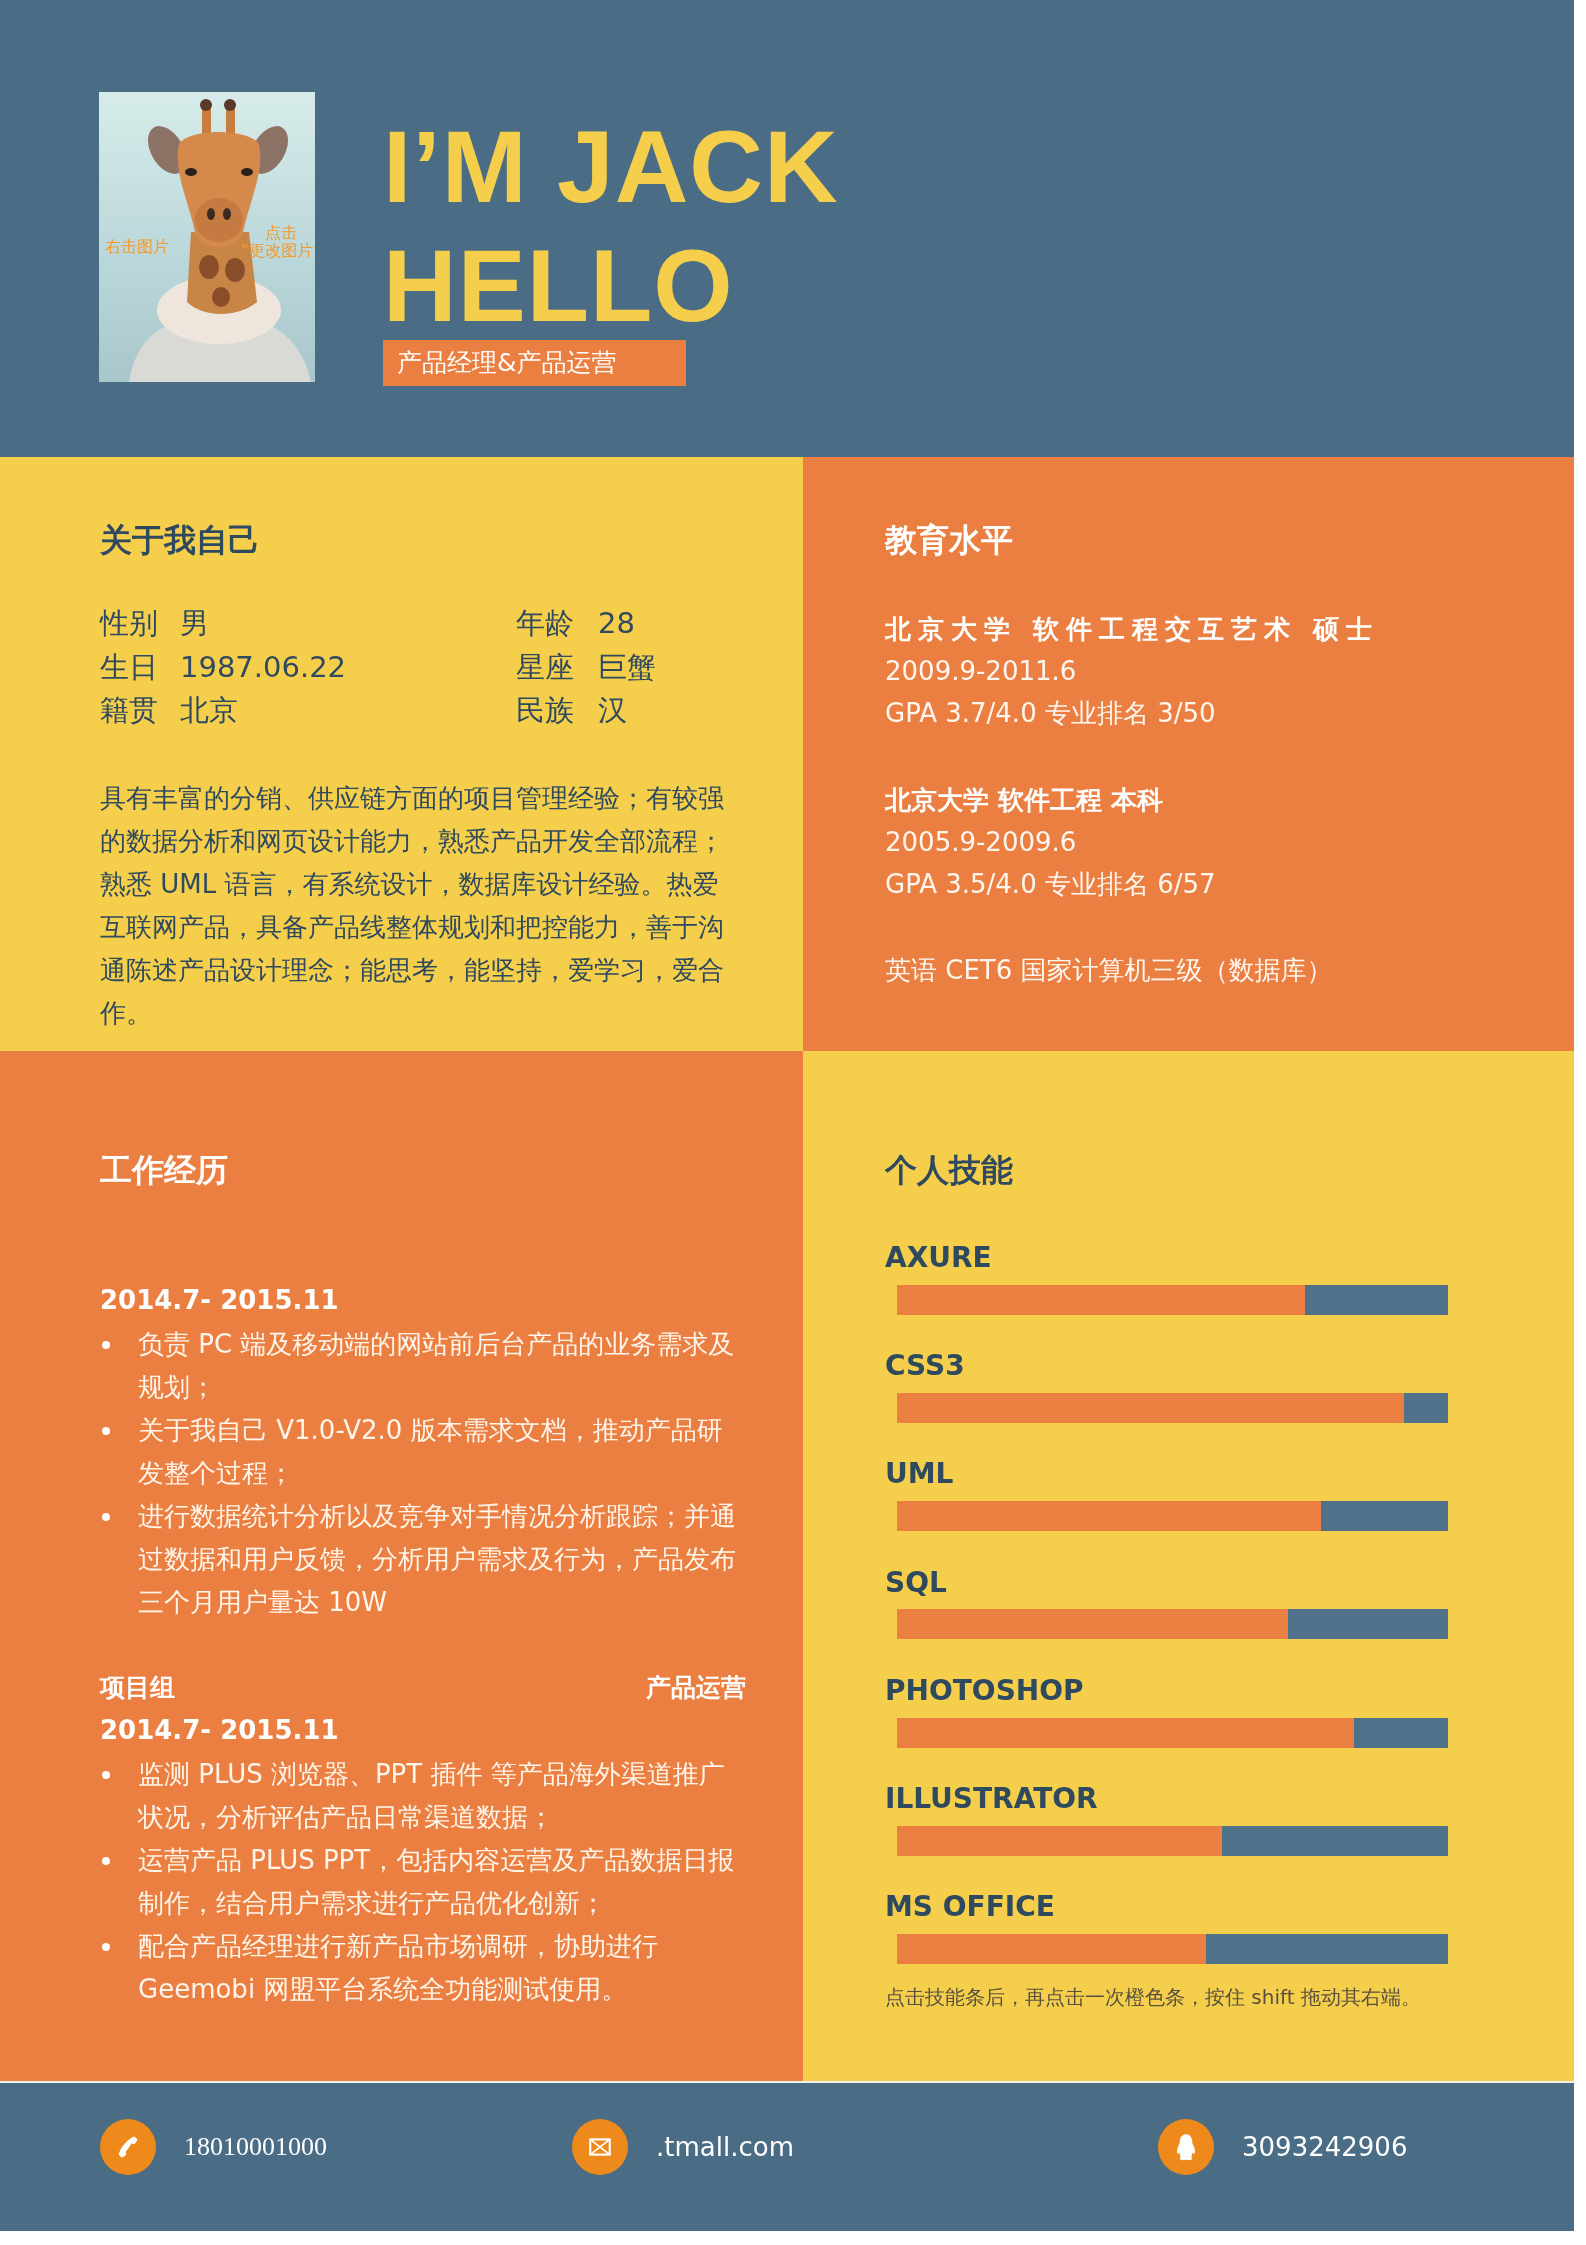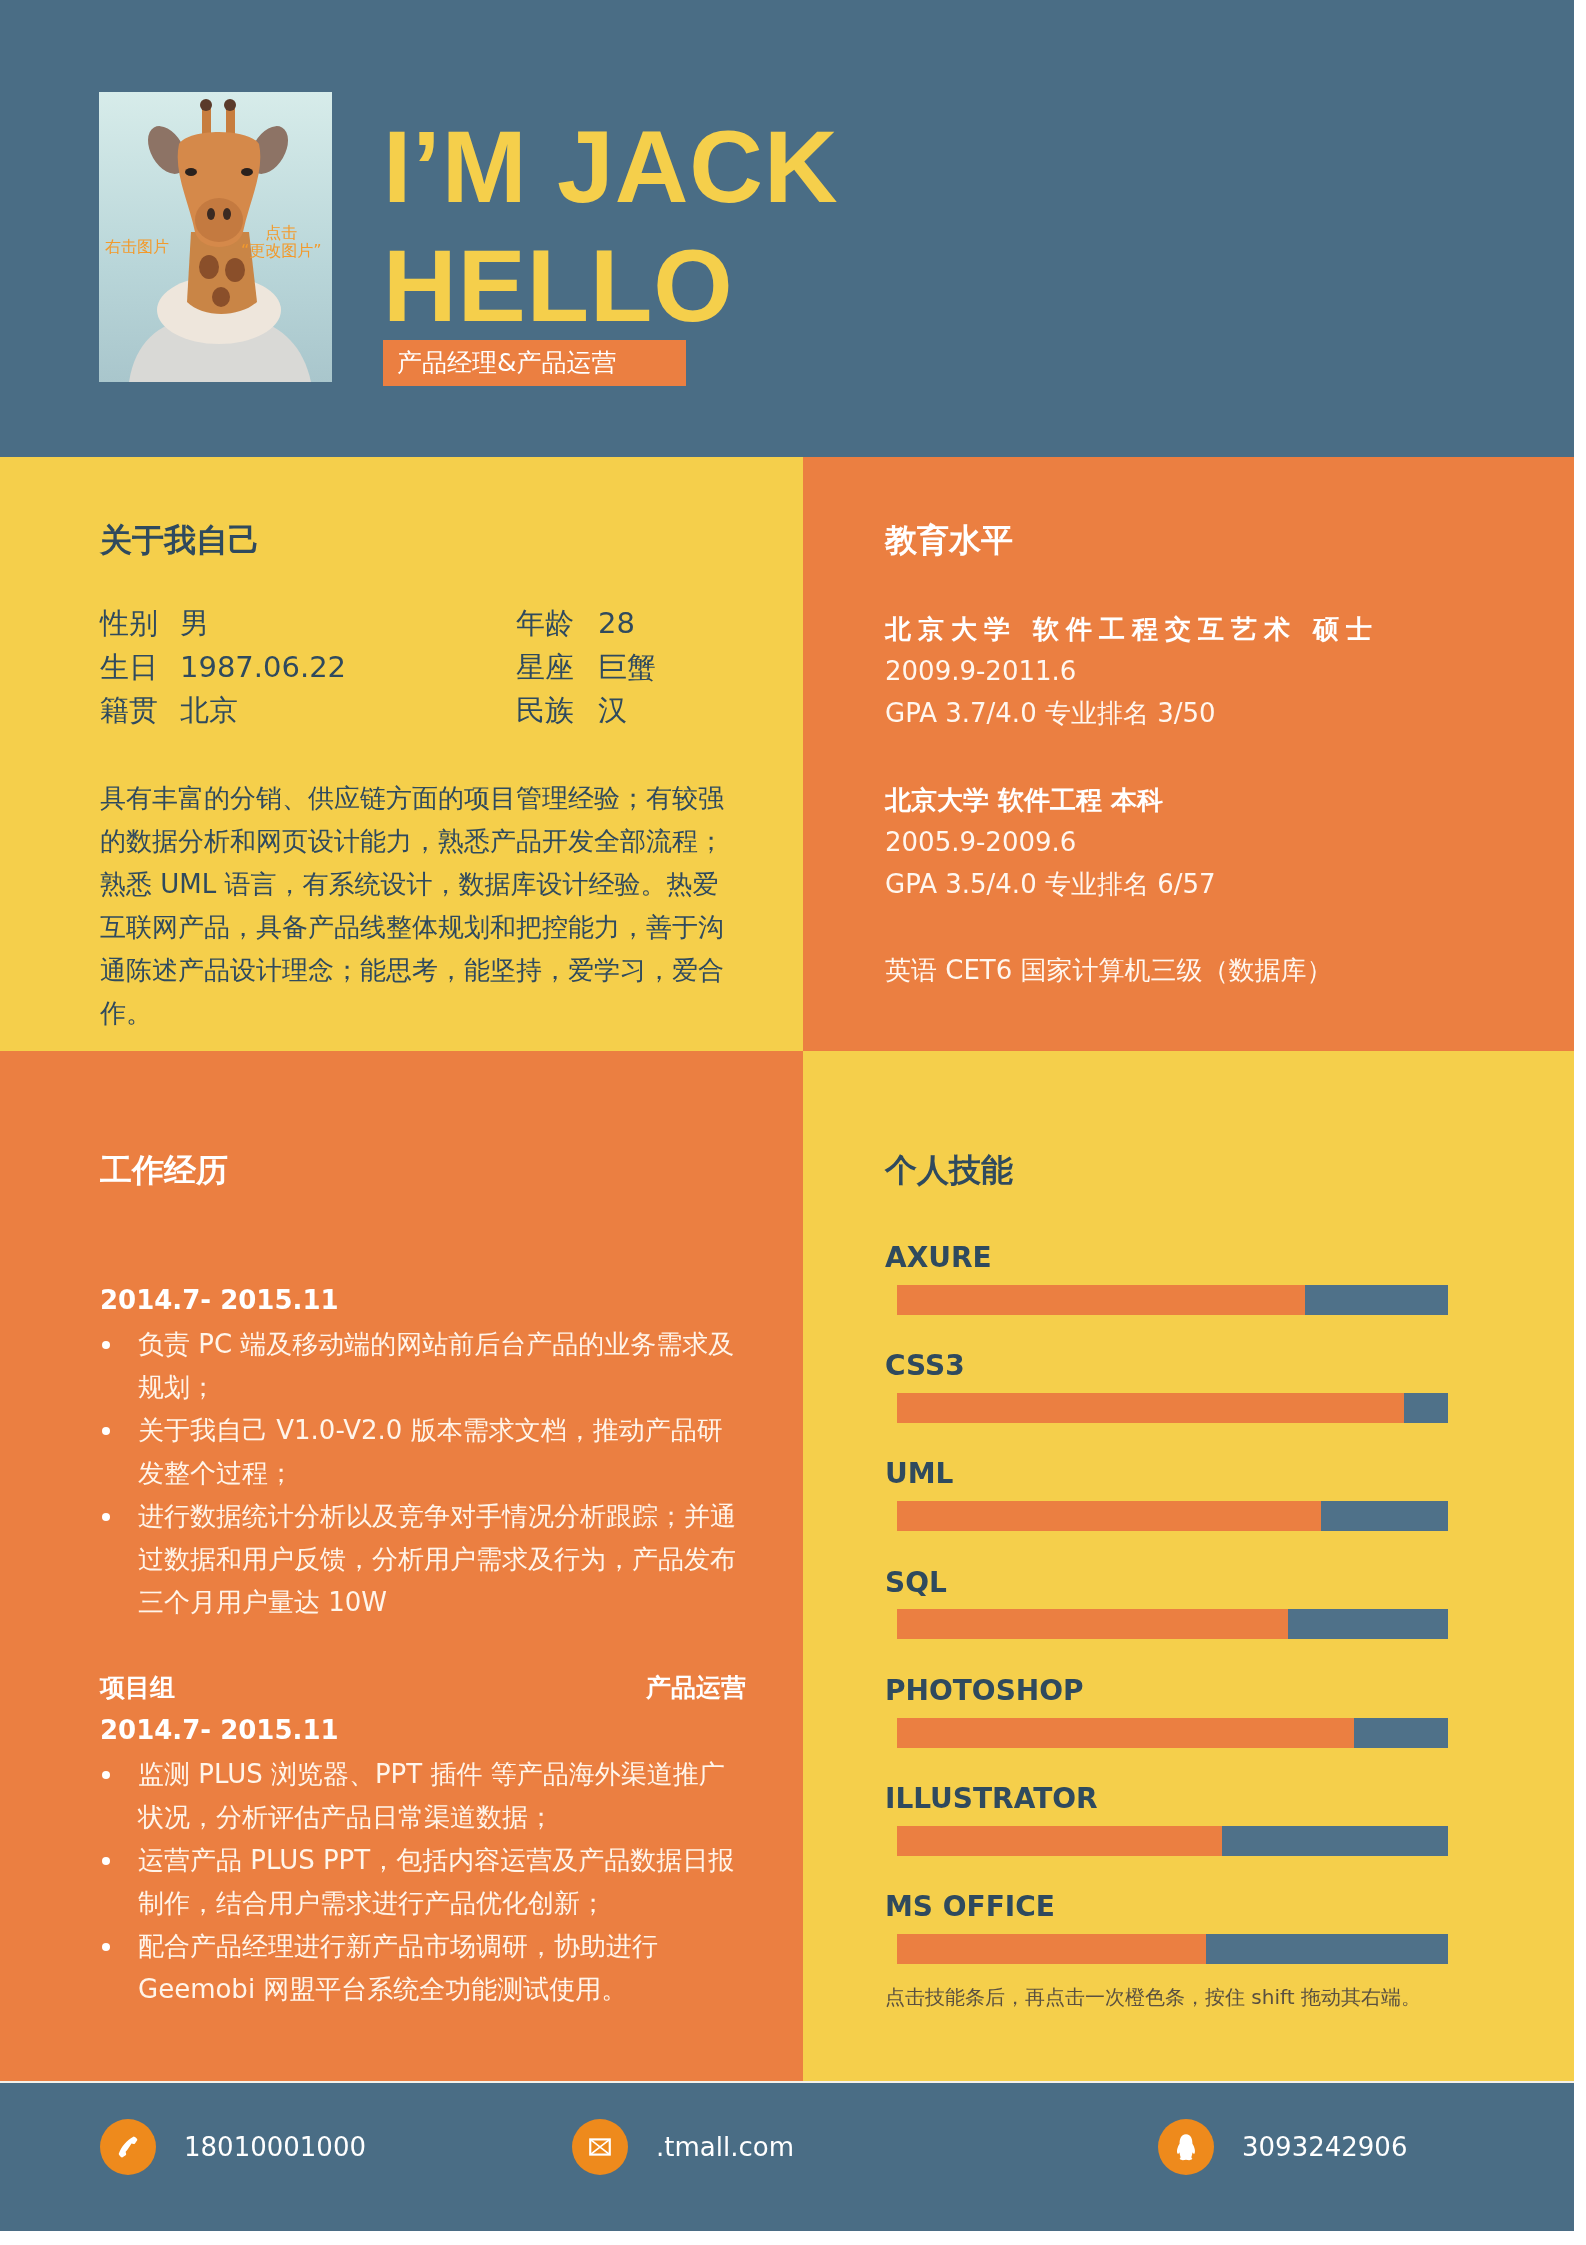--- a/index.html
+++ b/index.html
@@ -9,21 +9,21 @@
   .blk { position: absolute; }
   .header { left: 0; top: 0; width: 1574px; height: 457px; background: #4a6d85; }
   .about { left: 0; top: 457px; width: 803px; height: 594px; background: #f5cf4b; }
   .edu { left: 803px; top: 457px; width: 771px; height: 594px; background: #eb7f41; }
   .work { left: 0; top: 1051px; width: 803px; height: 1030px; background: #eb7f41; }
   .skills { left: 803px; top: 1051px; width: 771px; height: 1030px; background: #f5cf4b; }
   .footer { left: 0; top: 2083px; width: 1574px; height: 148px; background: #4a6d85; }
   .sep { left: 0; top: 2081px; width: 1574px; height: 2px; background: #f4f1ea; }
 
   
-  .photo { position: absolute; left: 99px; top: 92px; width: 233px; height: 290px;
+  .photo { position: absolute; left: 99px; top: 92px; width: 216px; height: 290px;
     background: linear-gradient(180deg, #d7ecea 0%, #b9d6d9 60%, #a9c6cc 100%); overflow: hidden; }
   .photo svg { position: absolute; left: 0; top: 0; }
   .photo-hint { position: absolute; color: #f39a2b; font-size: 16px; white-space: nowrap; line-height: 18px; }
   .hint-left { left: 6px; top: 146px; }
   .hint-right { left: 142px; top: 132px; text-align: center; }
   .hello { position: absolute; left: 383px; top: 108px; color: #f5cf4b; font-family: "Liberation Sans", sans-serif;
     font-weight: bold; font-size: 102px; line-height: 119px; letter-spacing: 1px; white-space: nowrap; }
   .hello div { height: 119px; }
   .subtitle-box { position: absolute; left: 383px; top: 340px; width: 303px; height: 46px; background: #eb7f41;
     color: #ffffff; font-size: 25px; line-height: 46px; padding-left: 14px; white-space: nowrap; }
@@ -198,21 +198,21 @@
   <div class="skill-label" style="top:1890px;">MS OFFICE</div>
   <div class="skill-bar" style="top:1934px;">
       <div class="skill-fill" style="width: 56%;"></div>
     </div>
 
   <div class="skill-note">点击技能条后，再点击一次橙色条，按住 shift 拖动其右端。</div>
 
   <div class="blk sep"></div>
   <div class="blk footer"></div>
 
-  <div class="contact" style="left:100px;">
+  <div class="contact" style="left:100px;font-family:Liberation Serif, serif;">
     <div class="c-icon">
       <svg width="28" height="28" viewBox="0 0 24 24">
           <path d="M17 3 C19 4 20 5 20 6 L18 9 C17 10 16 9 15 9 C13 12 12 14 10 16 C10 17 11 18 10 19 L7 21 C6 21 5 20 4 18 C6 12 11 6 17 3 Z" fill="#ffffff"></path>
         </svg>
     </div>
     <span class="c-text">18010001000</span>
   </div>
 
   <div class="contact" style="left:572px;">
     <div class="c-icon">

